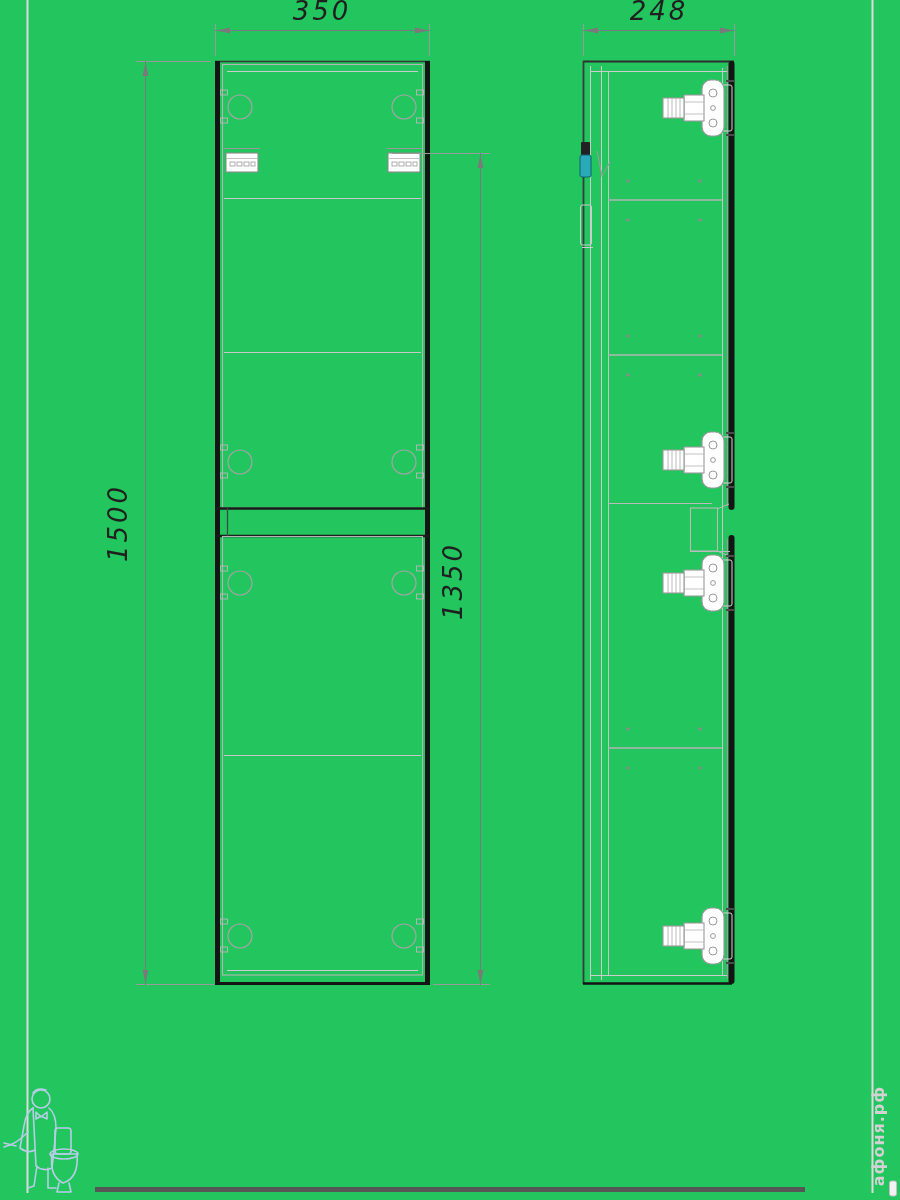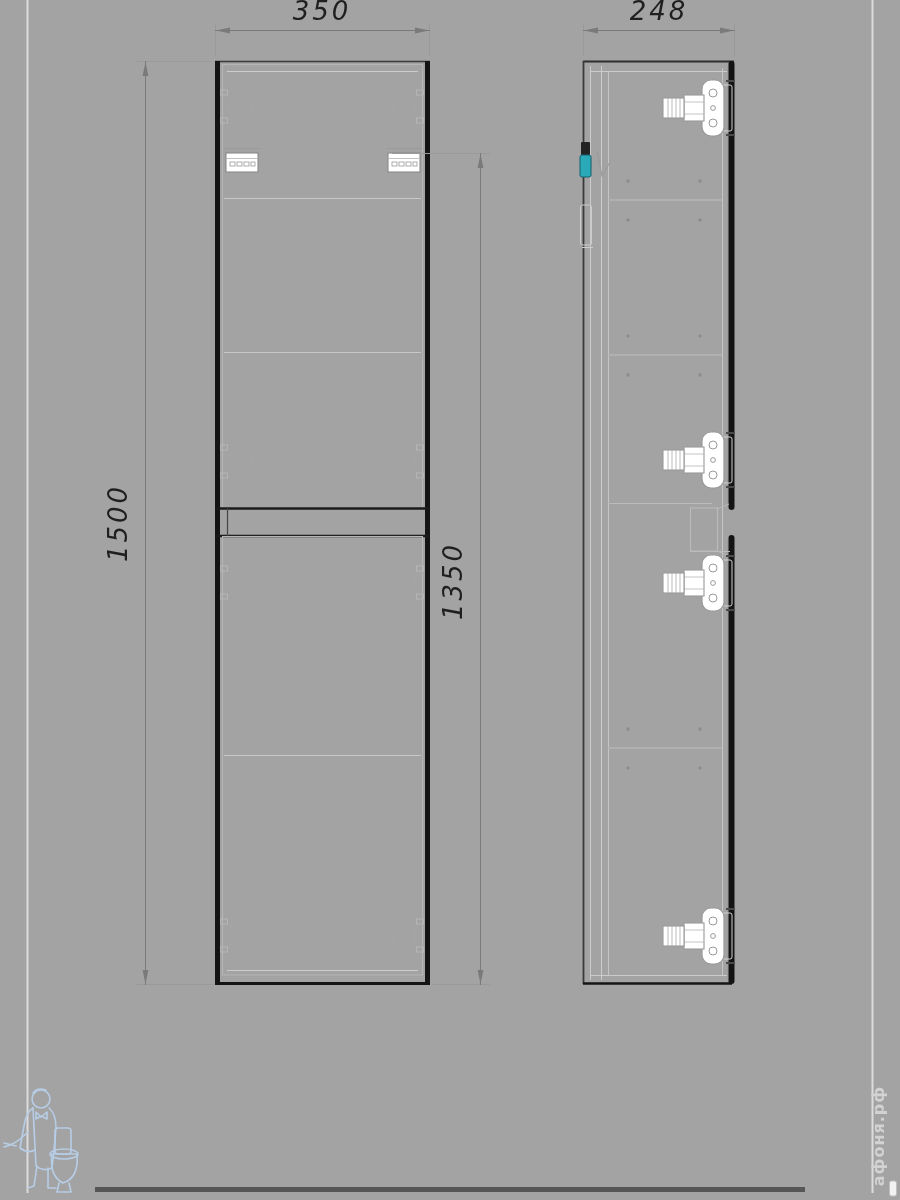--- a/index.html
+++ b/index.html
@@ -1,20 +1,20 @@
 <!DOCTYPE html>
 <html><head>
 <meta charset="utf-8">
 <style>
   html, body { margin: 0; padding: 0; background: #ffffff; }
   .canvas-wrap {
     position: relative;
     width: 900px;
     height: 1200px;
-    background: #a3a3a3;
+    background: #22c55e;
     overflow: hidden;
     font-family: "DejaVu Sans", sans-serif;
   }
   svg { display: block; }
   .dim-text {
     font-family: "DejaVu Sans", sans-serif;
     font-style: italic;
     font-size: 26px;
     letter-spacing: 3px;
     fill: #1f1f1f;

